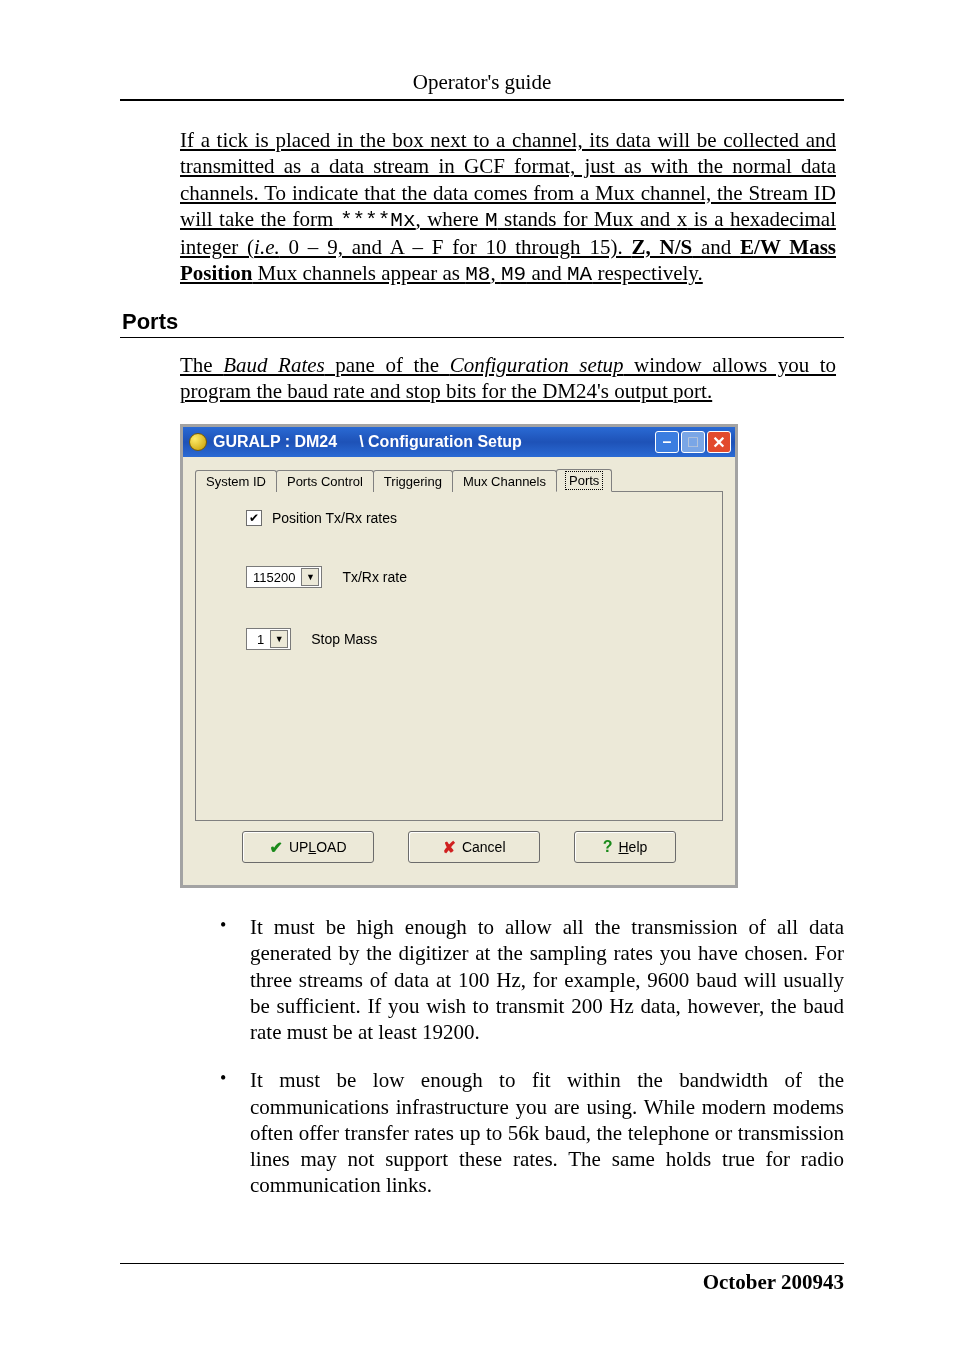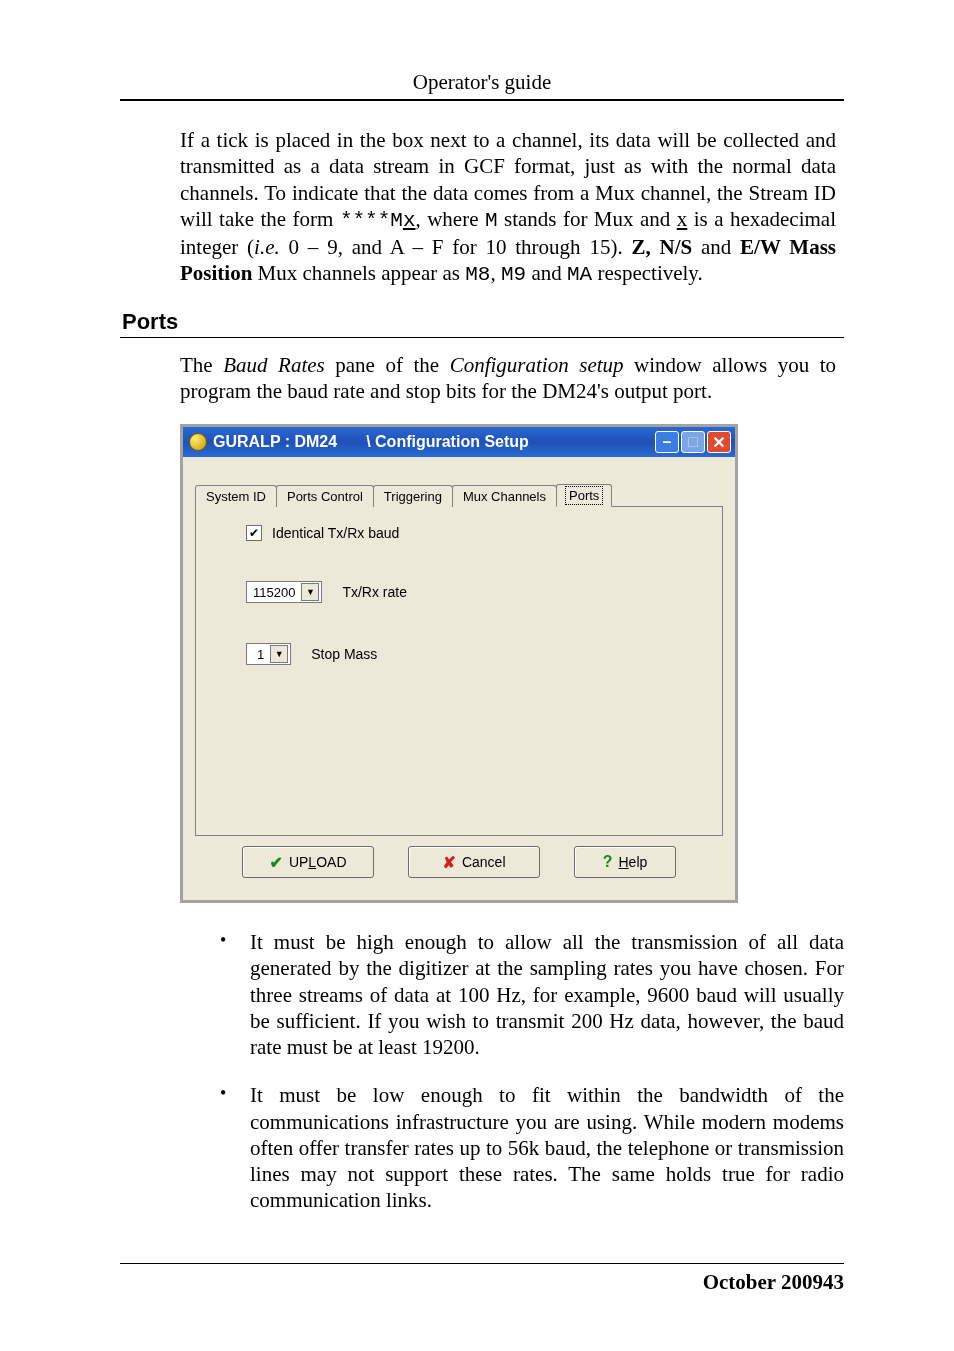--- a/index.html
+++ b/index.html
@@ -28,20 +28,21 @@
   }
   .body-text {
     font-size: 21px;
     line-height: 1.25;
     text-align: justify;
     margin: 0 0 20px 0;
   }
   .indent-block {
     margin-left: 60px;
     margin-right: 8px;
+    text-decoration: underline;
   }
   .mono {
     font-family: "Courier New", Courier, monospace;
   }
   .subhead {
     font-family: Arial, Helvetica, sans-serif;
     font-weight: bold;
     font-size: 22px;
     margin: 14px 0 2px 2px;
   }
@@ -72,37 +73,36 @@
     font-size: 16px;
   }
   .titlebar .appicon {
     width: 16px; height: 16px;
     margin-right: 6px;
     border-radius: 50%;
     background: radial-gradient(circle at 30% 30%, #ffec6a, #c59b00);
     border: 1px solid #7a5c00;
   }
   .titlebar-text { flex: 0 0 auto; }
-  .titlebar-sub { flex: 1 1 auto; padding-left: 29px; font-weight: bold; }
+  .titlebar-sub { flex: 1 1 auto; padding-left: 22px; font-weight: bold; }
   .titlebar-buttons { display: flex; gap: 2px; }
   .tb-btn {
     width: 22px; height: 20px;
     border: 1px solid #fff;
     border-radius: 3px;
     display: flex; align-items: center; justify-content: center;
     font-weight: bold;
     font-family: Arial, sans-serif;
   }
   .tb-min { background: #3b7de0; color: #fff; }
   .tb-max { background: #7aa6e6; color: #d4d4d4; }
   .tb-close { background: #e24a2d; color: #fff; }
   .dialog-body {
     padding: 10px 12px 8px 12px;
     background: #ece9d8;
-    margin-top: 15px;
   }
   .tabs {
     display: flex;
     align-items: flex-end;
     border-bottom: 1px solid #808080;
     height: 24px;
     font-size: 13px;
   }
   .tab {
     padding: 3px 10px 3px 10px;
@@ -257,21 +257,21 @@
       <div class="tabs">
         <div class="tab"><span>System ID</span></div>
         <div class="tab"><span>Ports Control</span></div>
         <div class="tab"><span>Triggering</span></div>
         <div class="tab"><span>Mux Channels</span></div>
         <div class="tab active"><span class="dotted">Ports</span></div>
       </div>
       <div class="tabpanel">
         <div class="row" style="margin-left:30px;">
           <span class="chk">✔</span>
-          <span>Identical Tx/Rx baud</span>
+          <span>Position Tx/Rx rates</span>
         </div>
         <div class="row" style="margin-left:30px;align-items:center;">
           <span class="sel">
             <span>115200</span>
             <span class="arrow">▼</span>
           </span>
           <span>Tx/Rx rate</span>
         </div>
         <div class="row" style="margin-left:30px; margin-bottom:10px;">
           <span class="sel" style="padding-left:10px;">

